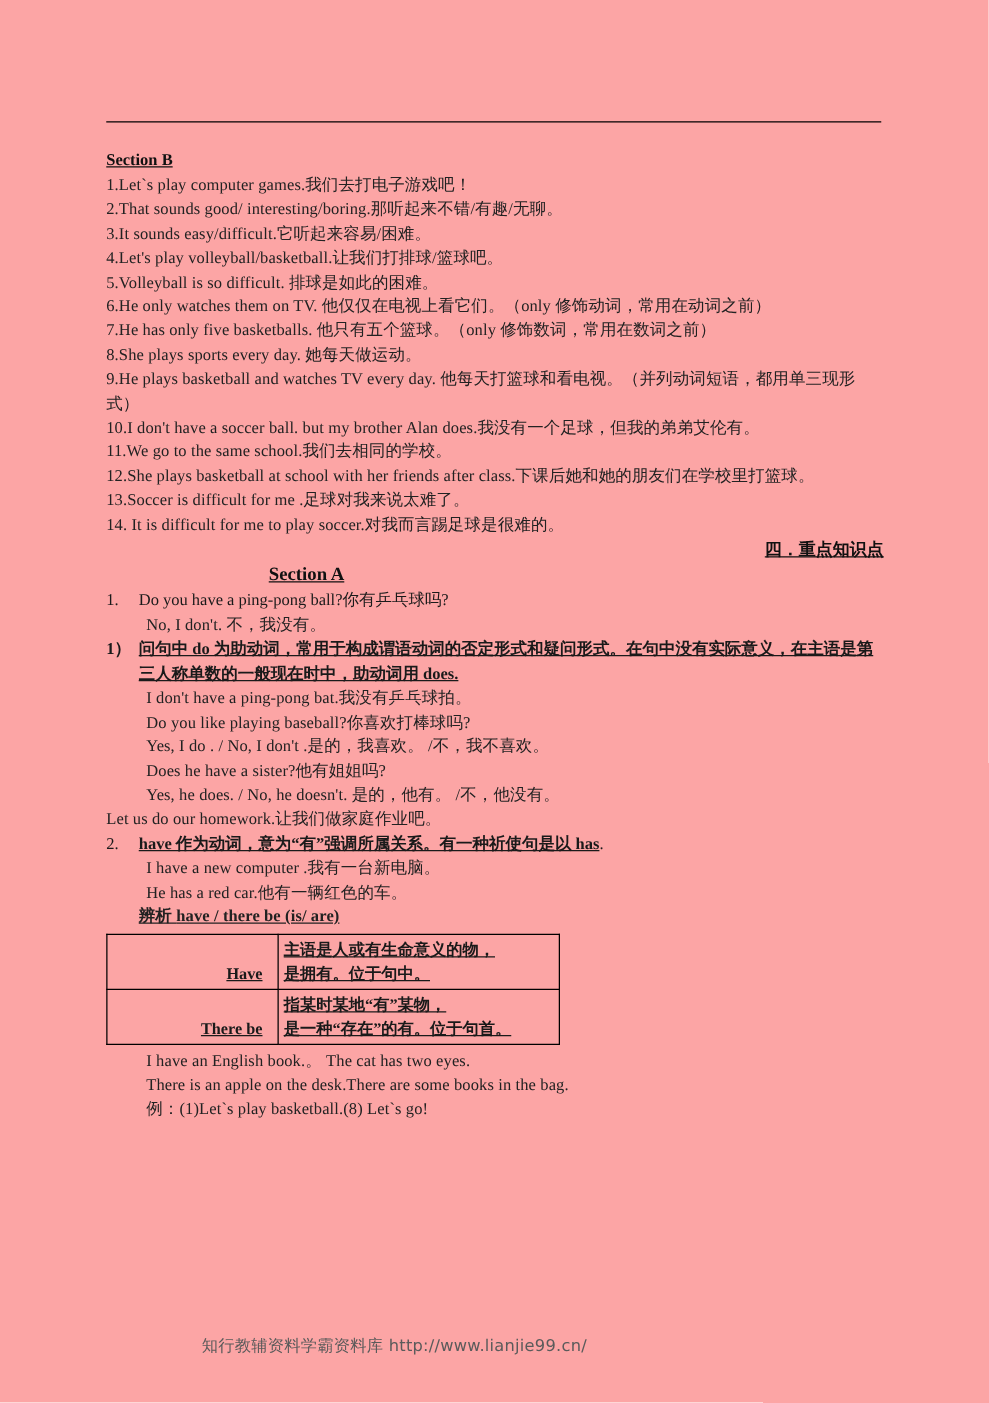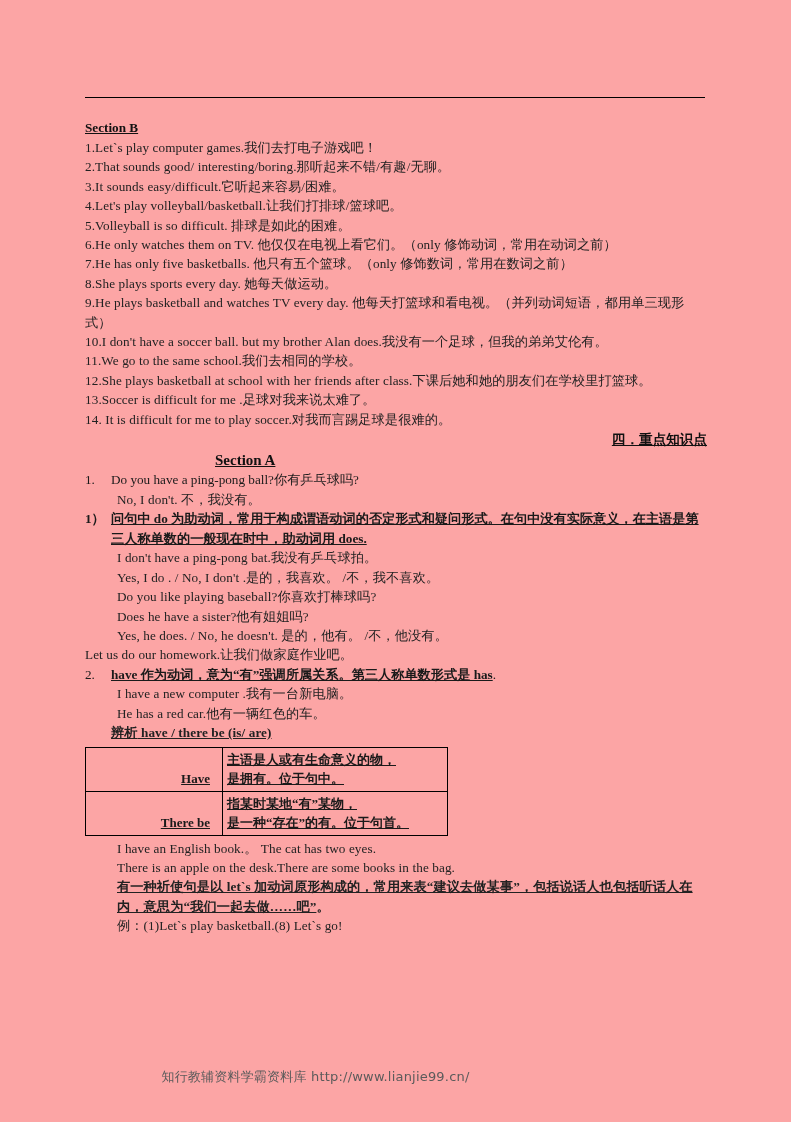--- a/index.html
+++ b/index.html
@@ -174,31 +174,31 @@
       <div class="body">Do you have a ping-pong ball?你有乒乓球吗?</div>
     </div>
     <div class="line indent2">No, I don't.  不，我没有。</div>
 
     <div class="row">
       <div class="num b">1）</div>
       <div class="body bu">问句中 do 为助动词，常用于构成谓语动词的否定形式和疑问形式。在句中没有实际意义，在主语是第三人称单数的一般现在时中，助动词用 does.</div>
     </div>
 
     <div class="line indent2">I don't have a ping-pong bat.我没有乒乓球拍。</div>
+    <div class="line indent2">Do you like playing baseball?你喜欢打棒球吗?</div>
     <div class="line indent2">Yes, I do . / No, I don't .是的，我喜欢。 /不，我不喜欢。</div>
-    <div class="line indent2">Do you like playing baseball?你喜欢打棒球吗?</div>
     <div class="line indent2"> Does he have a sister?他有姐姐吗?</div>
     <div class="line indent2">Yes, he does. / No, he doesn't.  是的，他有。 /不，他没有。</div>
 
 
     <div class="line">Let us do our homework.让我们做家庭作业吧。</div>
 
     <div class="row">
       <div class="num plain">2.</div>
-      <div class="body"><span class="bu">have 作为动词，意为“有”强调所属关系。第三人称单数形式是 has</span><span>.</span></div>
+      <div class="body"><span class="bu">have 作为动词，意为“有”强调所属关系。有一种祈使句是以 has</span><span>.</span></div>
     </div>
 
     <div class="line indent2">I have a new computer .我有一台新电脑。</div>
     <div class="line indent2">He has a red car.他有一辆红色的车。</div>
 
     <div class="line indent1"><span class="bu">辨析</span><span class="bu">&nbsp;</span><span class="bu">have / there be (is/ are)</span></div>
 
     <table class="cmp">
       <tbody>
           <tr>
@@ -214,20 +214,19 @@
           <div class="vline">指某时某地“有”某物，</div>
           <div class="vline">是一种“存在”的有。位于句首。</div>
         </td>
       </tr>
     </tbody>
       </table>
 
     <div class="line indent2">I have an English book.。  The cat has two eyes.</div>
     <div class="line indent2">There is an apple on the desk.There are some books in the bag.</div>
 
-    <div class="line indent2"><span class="bu">有一种祈使句是以 let`s 加动词原形构成的，常用来表“建议去做某事”，包括说话人也包括听话人在内，意思为“我们一起去做……吧”</span><span class="b">。</span></div>
     <div class="line indent2">例：(1)Let`s play basketball.(8) Let`s go!</div>
 
   </div>
 
   <div class="footer">知行教辅资料学霸资料库 http://www.lianjie99.cn/</div>
 
 </div>
 
 </body></html>

